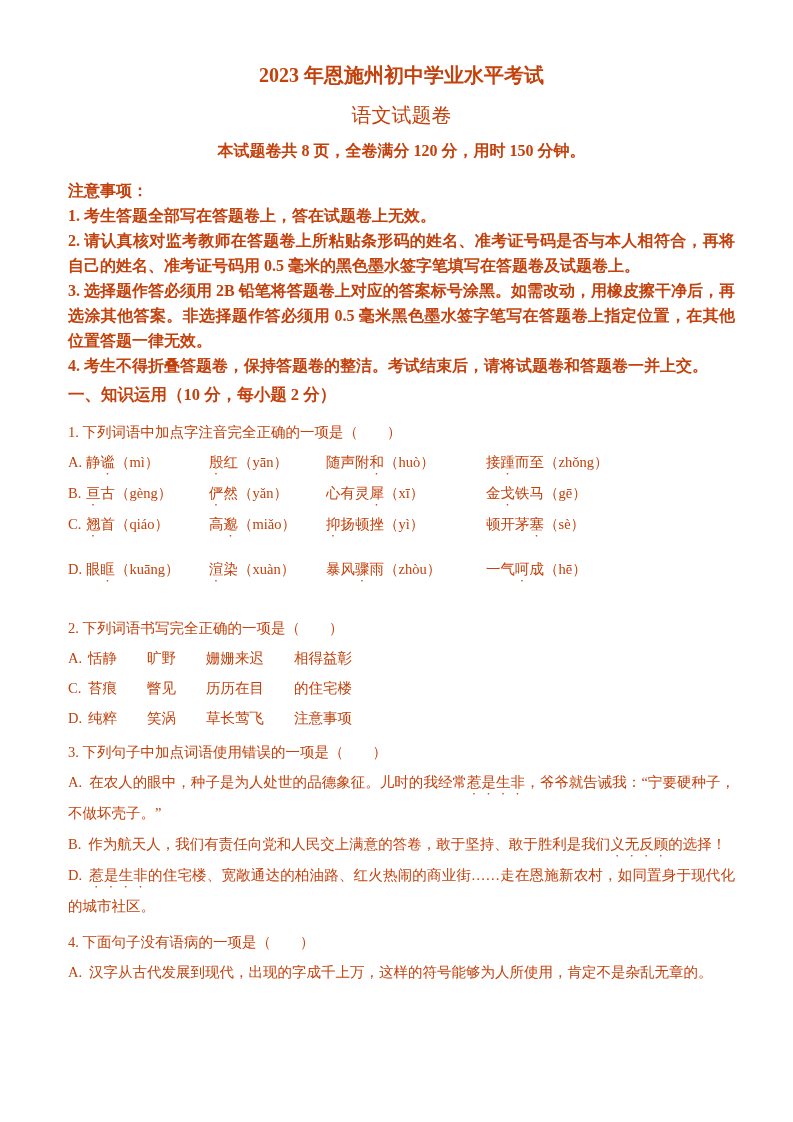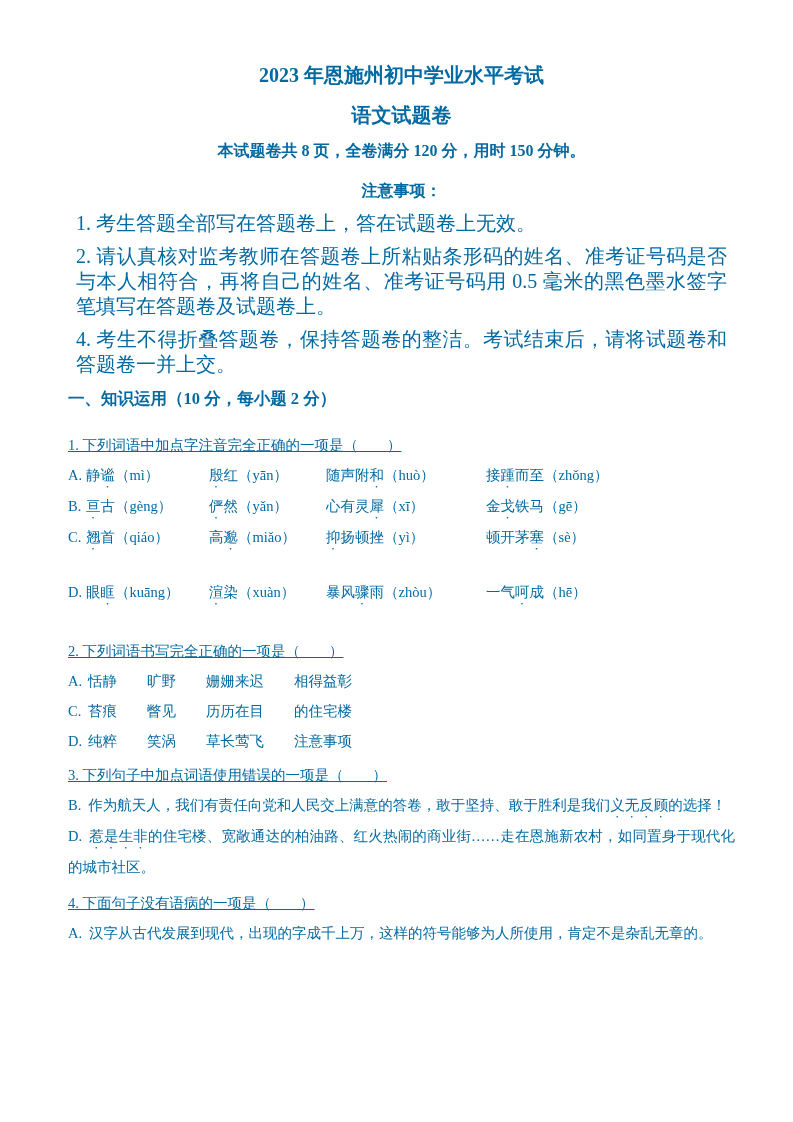--- a/index.html
+++ b/index.html
@@ -2,62 +2,62 @@
 <html lang="zh"><head>
 <meta charset="utf-8">
 <style>
   html, body { margin: 0; padding: 0; background: #ffffff; }
   .page {
     position: relative;
     width: 793px;
     height: 1122px;
     box-sizing: border-box;
     background: #ffffff;
-    color: #0369a1;
+    color: #c2410c;
     padding: 62px 58px 0 68px;
     font-family: "Liberation Serif", "DejaVu Serif", serif;
     overflow: hidden;
   }
   .title {
     margin: 0; text-align: center;
     font-size: 20px; line-height: 26px; font-weight: 700;
   }
   .subtitle {
     margin: 14px 0 8px; text-align: center;
-    font-size: 20px; line-height: 26px; font-weight: 700;
+    font-size: 20px; line-height: 26px; font-weight: 400;
   }
   .meta {
     margin: 12px 0 16px; text-align: center;
     font-size: 16px; line-height: 22px; font-weight: 700;
   }
   .notice-head {
     margin: 10px 0 0;
-    font-size: 16px; line-height: 25px; font-weight: 700; text-align: center;
+    font-size: 16px; line-height: 25px; font-weight: 700;
   }
   .notice {
-    margin: 8px;
-    font-size: 20px; line-height: 25px; font-weight: 400;
+    margin: 0;
+    font-size: 16px; line-height: 25px; font-weight: 700;
     text-align: justify;
   }
   .section-head {
-    margin: 3px 0 17px;
+    margin: 3px 0 8px;
     font-size: 16.5px; line-height: 28px; font-weight: 700;
   }
   .stem {
     margin: 4px 0 0;
-    font-size: 14.5px; line-height: 30px; font-weight: 400; text-decoration: underline;
+    font-size: 14.5px; line-height: 30px; font-weight: 400;
   }
   .stem-gap { margin-top: 28px; }
   .stem-gap-sm { margin-top: 5px; }
   .opt-row {
     margin: 0;
     font-size: 14.5px; line-height: 30px;
     white-space: nowrap;
   }
-  .opt-row.extra-gap { margin-top: 24px; }
+  .opt-row.extra-gap { margin-top: 14px; }
   .opt-label { display: inline-block; width: 18px; }
   .q2-label { display: inline-block; width: 20px; }
   .q1-item { display: inline-block; }
   .q1-c1 { width: 123px; }
   .q1-c2 { width: 117px; }
   .q1-c3 { width: 160px; }
   .q2-word { display: inline-block; margin-right: 30px; }
   .opt-par {
     margin: 0;
     font-size: 14.5px; line-height: 31px;
@@ -76,20 +76,21 @@
 
 <div class="page">
 
   <h1 class="title">2023 年恩施州初中学业水平考试</h1>
   <h2 class="subtitle">语文试题卷</h2>
   <p class="meta">本试题卷共 8 页，全卷满分 120 分，用时 150 分钟。</p>
 
   <p class="notice-head">注意事项：</p>
   <p class="notice">1. 考生答题全部写在答题卷上，答在试题卷上无效。</p>
   <p class="notice">2. 请认真核对监考教师在答题卷上所粘贴条形码的姓名、准考证号码是否与本人相符合，再将自己的姓名、准考证号码用 0.5 毫米的黑色墨水签字笔填写在答题卷及试题卷上。</p>
+  <p class="notice">3. 选择题作答必须用 2B 铅笔将答题卷上对应的答案标号涂黑。如需改动，用橡皮擦干净后，再选涂其他答案。非选择题作答必须用 0.5 毫米黑色墨水签字笔写在答题卷上指定位置，在其他位置答题一律无效。</p>
   <p class="notice">4. 考生不得折叠答题卷，保持答题卷的整洁。考试结束后，请将试题卷和答题卷一并上交。</p>
 
   <p class="section-head">一、知识运用（10 分，每小题 2 分）</p>
 
   <p class="stem">1. 下列词语中加点字注音完全正确的一项是（　　）</p>
 
   <p class="opt-row">
     <span class="opt-label">A.</span><span class="q1-item q1-c1"><span>静</span><span class="em">谧</span><span>（mì）</span></span><span class="q1-item q1-c2"><span></span><span class="em">殷</span><span>红（yān）</span></span><span class="q1-item q1-c3"><span>随声附</span><span class="em">和</span><span>（huò）</span></span><span class="q1-item"><span>接</span><span class="em">踵</span><span>而至（zhǒng）</span></span>
   </p>
 
@@ -113,20 +114,23 @@
   <p class="opt-row">
     <span class="q2-label">C.</span><span class="q2-word">苔痕</span><span class="q2-word">瞥见</span><span class="q2-word">历历在目</span><span class="q2-word">的住宅楼</span>
   </p>
   <p class="opt-row">
     <span class="q2-label">D.</span><span class="q2-word">纯粹</span><span class="q2-word">笑涡</span><span class="q2-word">草长莺飞</span><span class="q2-word">注意事项</span>
   </p>
 
   <p class="stem">3. 下列句子中加点词语使用错误的一项是（　　）</p>
 
   <p class="opt-par">
+    <span class="opt-label">A.</span><span>在农人的眼中，种子是为人处世的品德象征。儿时的我经常</span><span class="em">惹是生非</span><span>，爷爷就告诫我：“宁要硬种子，不做坏壳子。”</span>
+  </p>
+  <p class="opt-par">
     <span class="opt-label">B.</span><span>作为航天人，我们有责任向党和人民交上满意的答卷，敢于坚持、敢于胜利是我们</span><span class="em">义无反顾</span><span>的选择！</span>
   </p>
   <p class="opt-par">
     <span class="opt-label">D.</span><span></span><span class="em">惹是生非</span><span>的住宅楼、宽敞通达的柏油路、红火热闹的商业街……走在恩施新农村，如同置身于现代化的城市社区。</span>
   </p>
 
   <p class="stem stem-gap-sm">4. 下面句子没有语病的一项是（　　）</p>
   <p class="opt-par">
     <span class="opt-label">A.</span><span>汉字从古代发展到现代，出现的字成千上万，这样的符号能够为人所使用，肯定不是杂乱无章的。</span>
   </p>

